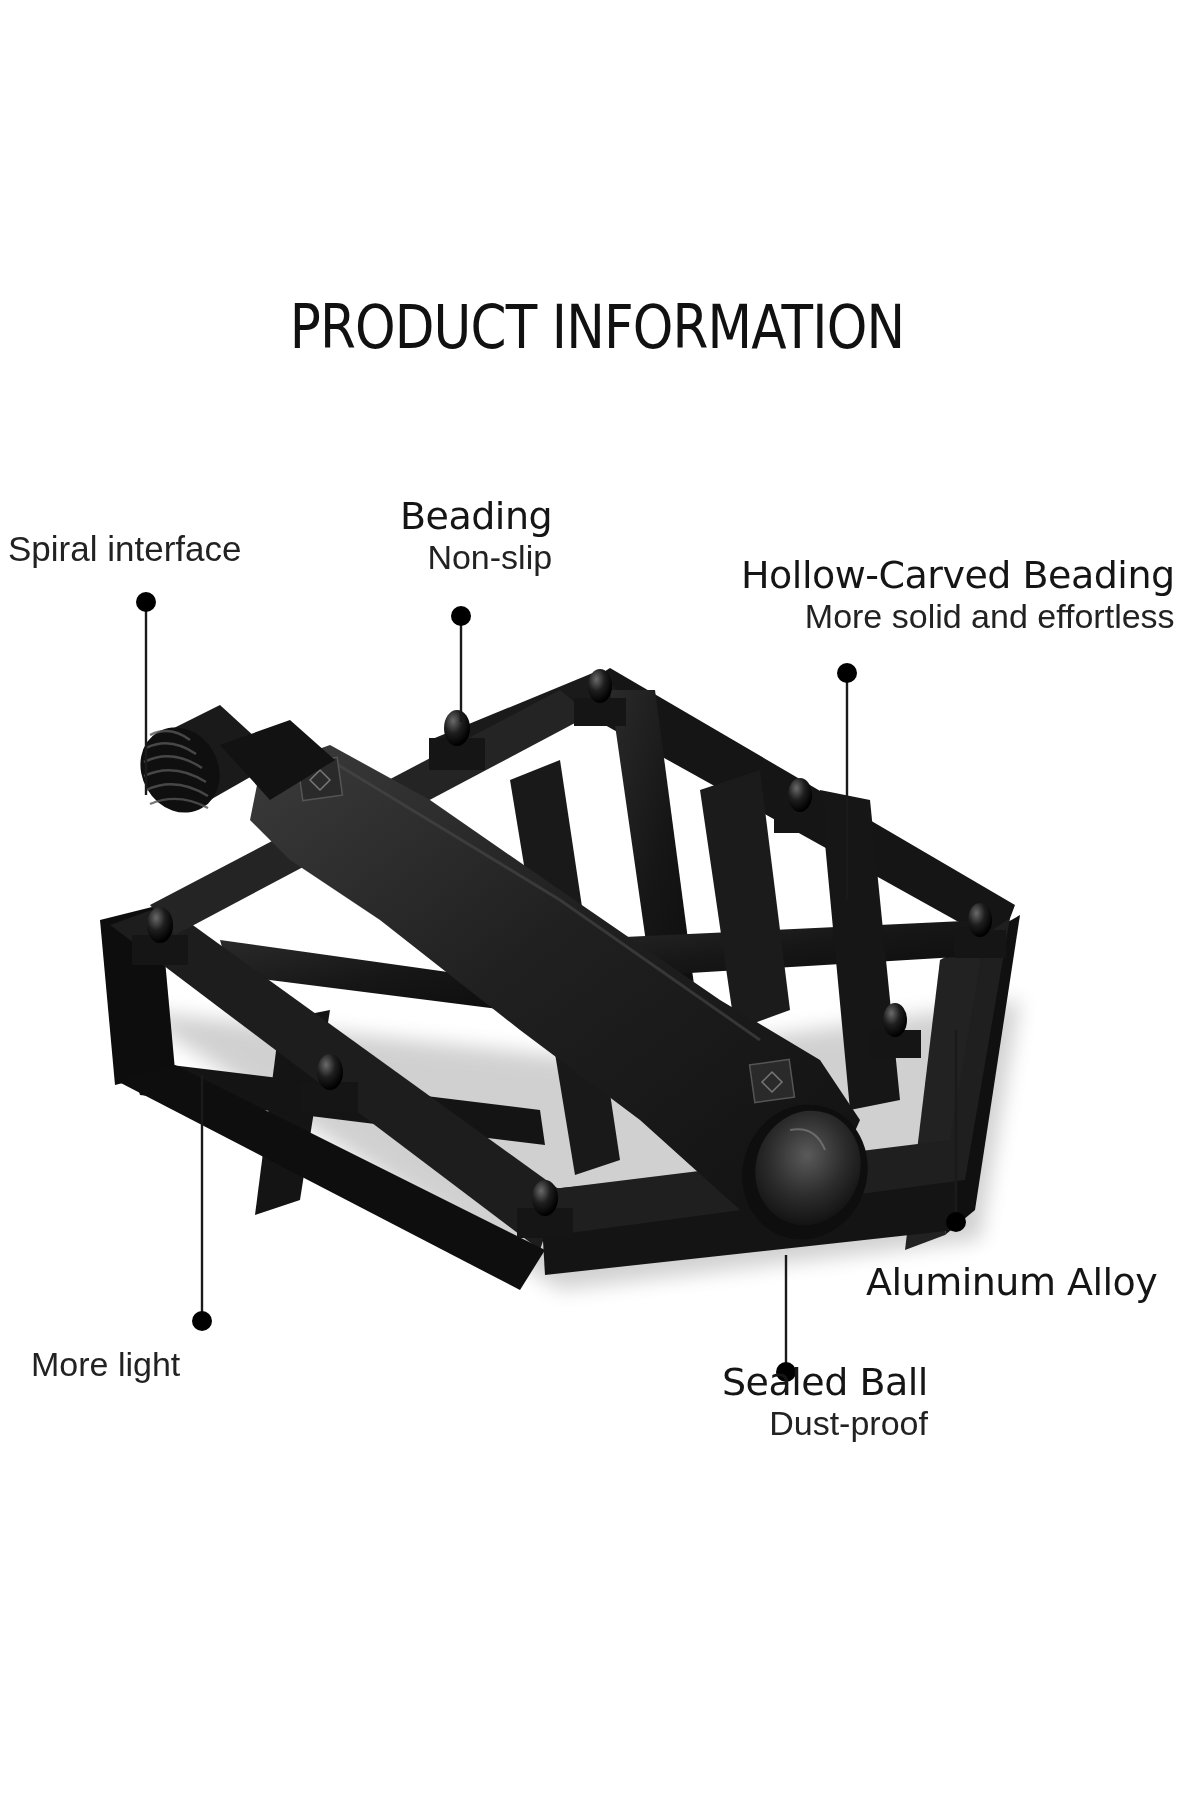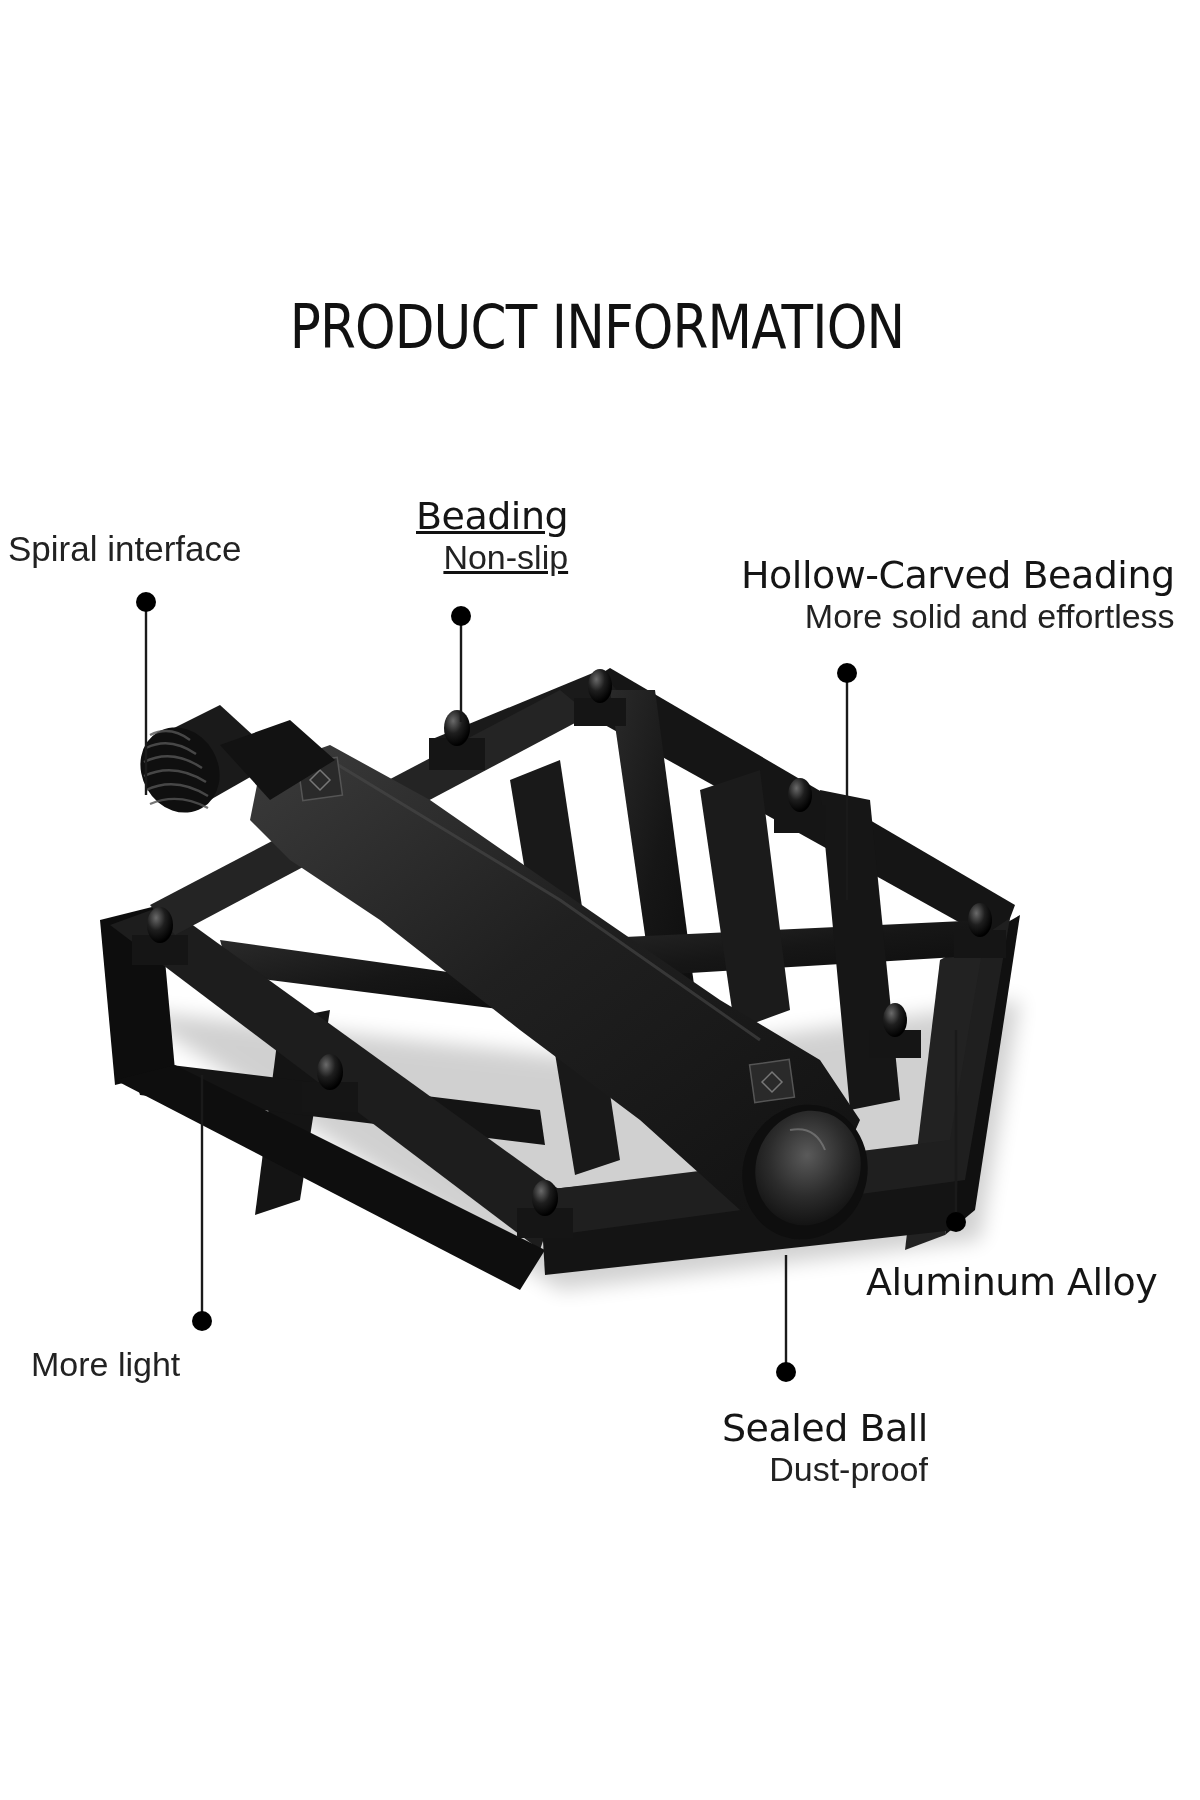--- a/index.html
+++ b/index.html
@@ -172,34 +172,34 @@
   <g>
     <line class="callout-line" x1="786" y1="1255" x2="786" y2="1372"></line>
     <circle class="callout-dot" cx="786" cy="1372" r="10"></circle>
   </g>
 </svg>
 
 <div class="label single" style="left:8px; top:530px;">
   <span class="sub">Spiral interface</span>
 </div>
 
-<div class="label" style="left:416px; top:494px;text-decoration:underline;">
+<div class="label" style="left:400px; top:494px;">
   <span class="head">Beading</span>
   <span class="sub">Non-slip</span>
 </div>
 
 <div class="label" style="left:741px; top:553px;">
   <span class="head">Hollow-Carved Beading</span>
   <span class="sub">More solid and effortless</span>
 </div>
 
 <div class="label" style="left:866px; top:1260px;">
   <span class="head">Aluminum Alloy</span>
 </div>
 
 <div class="label" style="left:31px; top:1345px;">
   <span class="sub">More light</span>
 </div>
 
-<div class="label" style="left:722px; top:1406px;">
+<div class="label" style="left:722px; top:1360px;">
   <span class="head">Sealed Ball</span>
   <span class="sub">Dust-proof</span>
 </div>
 
 </body></html>

